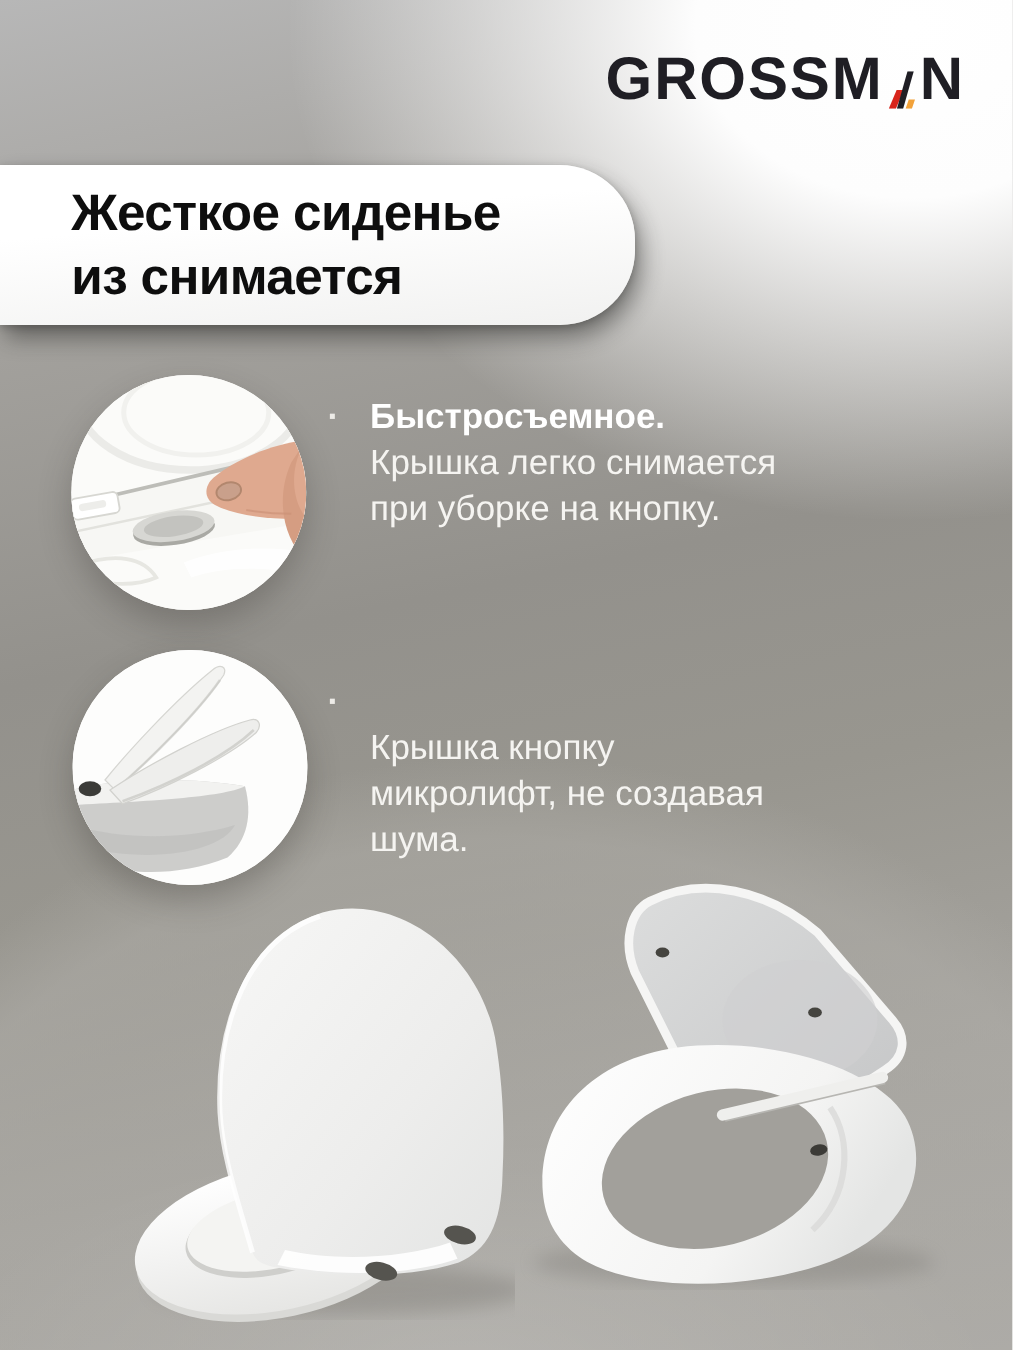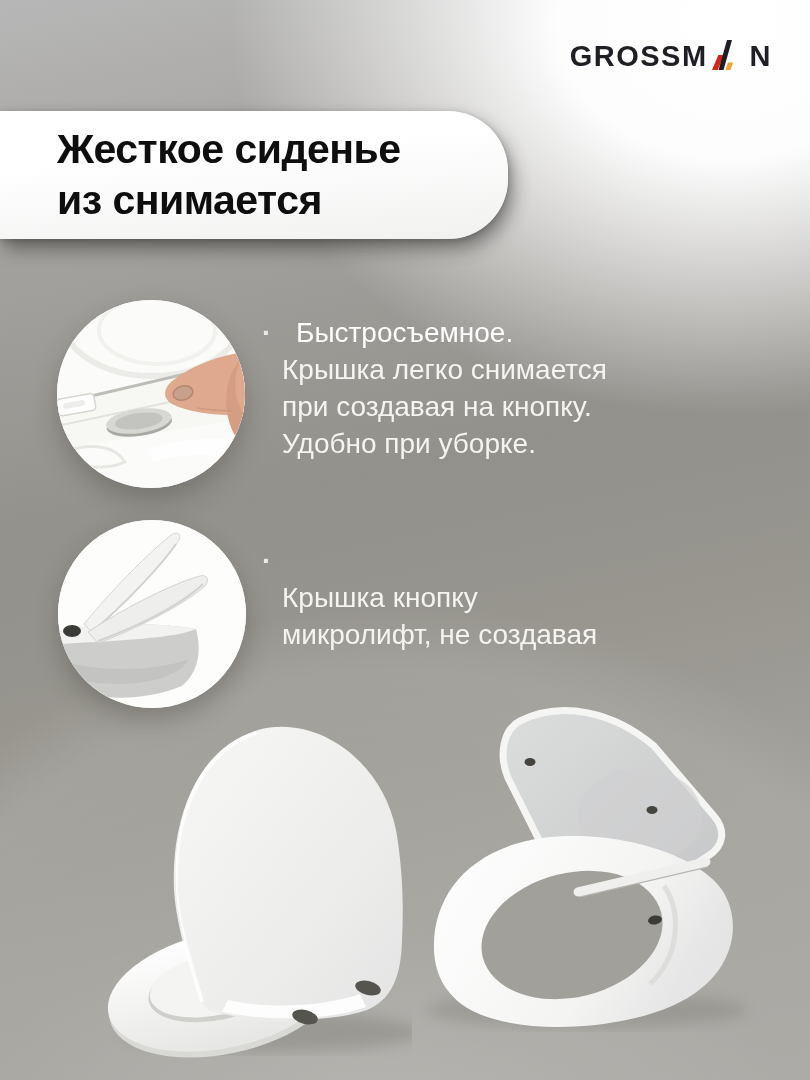--- a/index.html
+++ b/index.html
@@ -11,47 +11,47 @@
       radial-gradient(ellipse 960px 760px at 90% 2%, #ffffff 0%, #fdfdfd 18%, rgba(253,253,253,0) 52%),
       linear-gradient(168deg, #b7b7b7 0%, #a4a29e 20%, #93918c 44%, #98968f 60%, #a5a39e 80%, #adaba7 100%);
   }
   .bg-circle{
     position:absolute;left:-265px;top:605px;width:1340px;height:1340px;border-radius:50%;
     background:radial-gradient(closest-side, rgba(173,171,166,0.38) 0%, rgba(173,171,166,0.46) 78%, rgba(173,171,166,0.55) 90%, rgba(173,171,166,0) 100%);
     pointer-events:none;
   }
   
   .logo{position:absolute;top:40px;right:38px;display:flex;align-items:flex-end;line-height:1;}
-  .logo .lt{font-size:29px;font-weight:700;letter-spacing:1.5px;color:#1f1e24;margin-left:13px;}
+  .logo .lt{font-size:48px;font-weight:700;letter-spacing:1.5px;color:#1f1e24;}
   .logo svg{margin:0 3px 1px 4px;display:block;}
   
   .title-card{
-    position:absolute;left:0;top:111px;width:508px;height:128px;
+    position:absolute;left:0;top:132px;width:508px;height:128px;
     border-radius:0 60px 60px 0;
     background:linear-gradient(175deg,#ffffff 35%,#f1f1f0 100%);
     box-shadow:5px 10px 18px rgba(35,35,33,.48), 0 2px 6px rgba(35,35,33,.25);
     padding:13px 0 0 57px;box-sizing:border-box;
   }
   .title-line{font-size:41px;line-height:51px;font-weight:700;color:#0e0e0e;letter-spacing:-0.5px;}
   
   .photo-circle{
     position:absolute;width:188px;height:188px;border-radius:50%;overflow:hidden;
     box-shadow:0 12px 26px rgba(45,44,40,.28);
     background:#fcfcfb;
   }
   .photo-circle svg{display:block;}
   .fp1{left:57px;top:300px;}
   .fp2{left:58px;top:520px;}
   .feature-text{position:absolute;width:440px;color:#f5f4f1;font-size:28px;line-height:37px;}
   .ft1{left:262px;top:314px;}
   .ft2{left:262px;top:542px;}
   .feature-title-row{display:flex;}
   .bullet{width:34px;flex:0 0 34px;color:#edebe7;font-weight:700;}
-  .feature-title{font-weight:400;color:#ffffff;}
-  .feature-line{margin-left:20px;font-weight:400;}
+  .feature-title{font-weight:700;color:#ffffff;}
+  .feature-line{margin-left:34px;font-weight:400;}
   
   .product{position:absolute;}
   .pl{left:72px;top:700px;}
   .pr{left:412px;top:688px;}
 </style>
 </head>
 <body>
 
 <div class="canvas">
   <div class="bg-circle"></div>
@@ -99,22 +99,21 @@
       <path d="M140,108 C152,110 166,111 176,111" stroke="#c98f74" stroke-width="1.5" fill="none" opacity="0.6"></path>
     </svg>
   </div>
 
   <div class="feature-text ft1">
     <div class="feature-title-row">
       <span class="bullet">·</span>
       <span class="feature-title">Быстросъемное.</span>
     </div>
     <div class="feature-line">Крышка легко снимается</div>
-    <div class="feature-line">при создавая на кнопку.</div>
-    <div class="feature-line">Удобно при уборке.</div>
+    <div class="feature-line">при уборке на кнопку.</div>
   </div>
 
   <div class="photo-circle fp2">
     <svg width="188" height="188" viewBox="0 0 188 188">
       <rect width="188" height="188" fill="#fdfdfc"></rect>
       <path d="M0,112 C30,103 92,101 138,109 C144,132 140,152 124,166 C80,184 26,180 0,162 Z" fill="#cdcdcb"></path>
       <path d="M0,112 C30,103 92,101 138,109 C120,118 58,121 0,124 Z" fill="#f2f2f0"></path>
       <path d="M0,140 C40,152 90,152 130,140 C120,160 70,170 20,160 Z" fill="#bdbdbb" opacity="0.6"></path>
       <ellipse cx="14" cy="111" rx="9" ry="6" fill="#3b3b38"></ellipse>
       <path d="M26,104 C42,84 82,40 112,16 C118,11 124,13 121,20 C104,46 62,88 34,112 Z" fill="#f3f3f1" stroke="#d6d6d2" stroke-width="1"></path>
@@ -123,20 +122,21 @@
       <path d="M40,121 C76,108 122,86 145,64" stroke="#c6c6c2" stroke-width="2" fill="none" opacity="0.7"></path>
     </svg>
   </div>
 
   <div class="feature-text ft2">
     <div class="feature-title-row">
       <span class="bullet">·</span>
     </div>
     <div class="feature-line">Крышка кнопку</div>
     <div class="feature-line">микролифт, не создавая</div>
+    <div class="feature-line">шума.</div>
   </div>
 
   <svg class="product pl" width="340" height="360" viewBox="0 0 340 360">
     <defs>
       <linearGradient id="lidG" x1="0" y1="0" x2="1" y2="1">
         <stop offset="0" stop-color="#f7f7f6"></stop>
         <stop offset="0.6" stop-color="#ededec"></stop>
         <stop offset="1" stop-color="#e3e4e3"></stop>
       </linearGradient>
       <linearGradient id="ringG" x1="0" y1="0" x2="0" y2="1">

